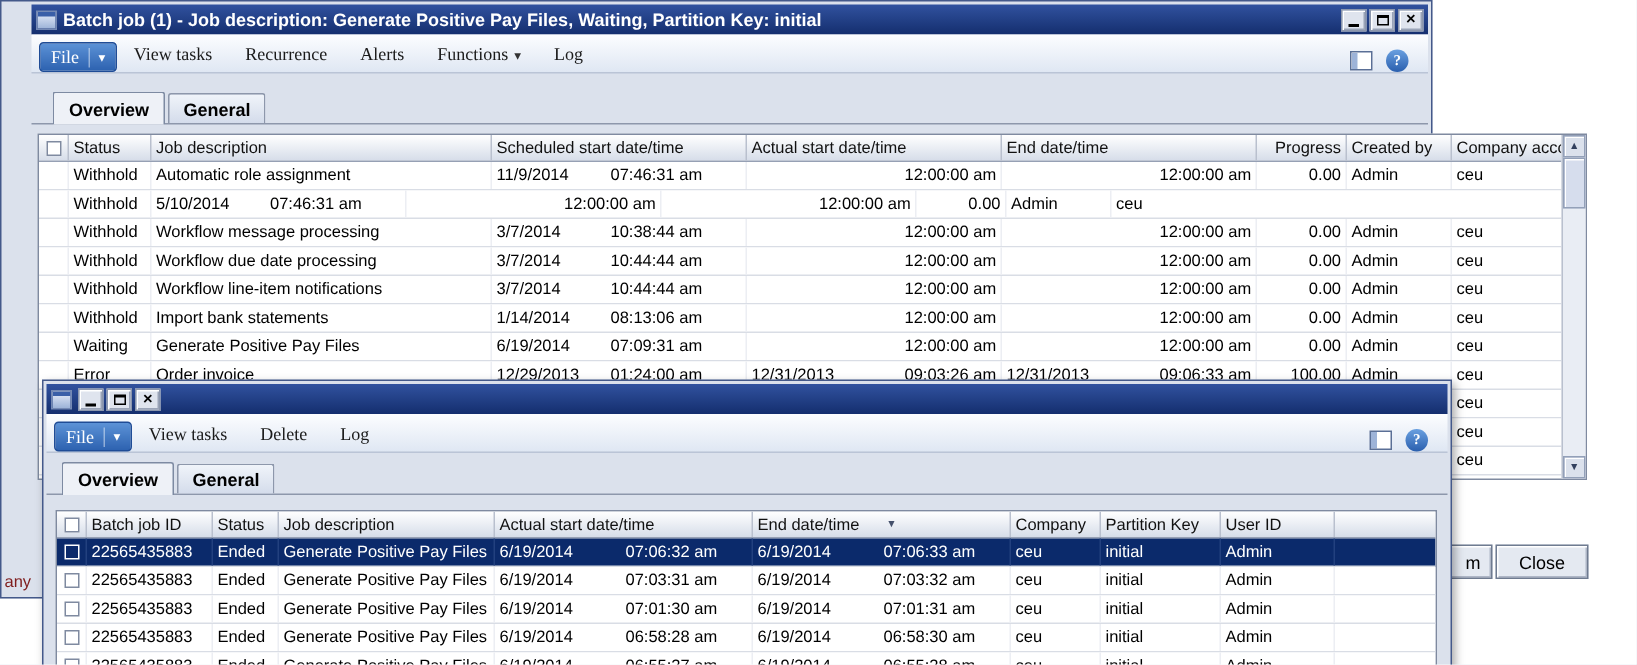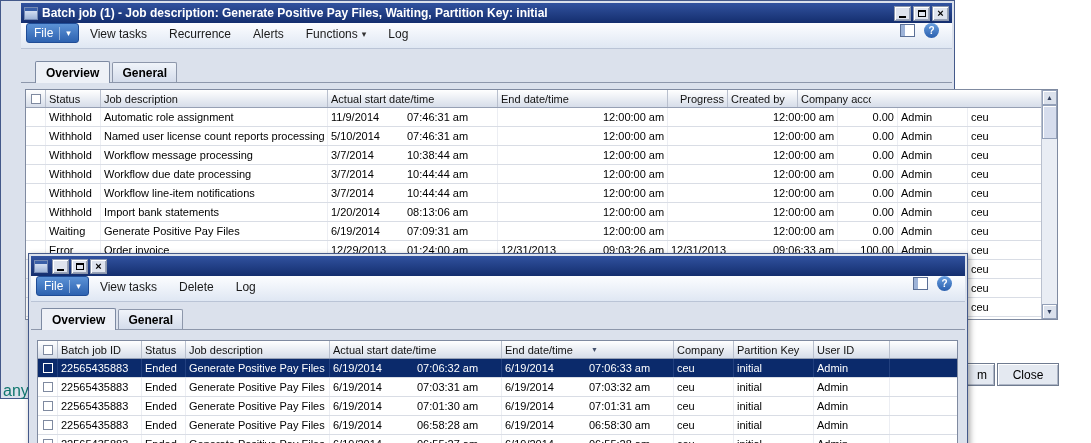--- a/index.html
+++ b/index.html
@@ -11,21 +11,21 @@
   .hist-window { left: 28px; top: 253px; width: 940px; height: 200px; overflow: hidden; box-shadow: 2px 2px 6px rgba(0,0,0,.35); z-index: 10; }
 
   .titlebar { height: 20px; background: linear-gradient(to bottom, #31529f, #142e6e); display: flex; align-items: center; padding: 0 3px; gap: 4px; }
   .title-text { color: #fff; font-size: 12px; font-weight: bold; white-space: nowrap; overflow: hidden; flex: 1; }
   .app-icon { width: 14px; height: 13px; background: linear-gradient(#e8eefa, #9db3d8); border: 1px solid #7489b4; box-shadow: inset 0 3px 0 #3a5fa8; flex: none; }
   .tb-buttons { display: flex; gap: 2px; }
   .tbtn { width: 17px; height: 15px; background: #dfe4ee; border: 1px solid #8c97ad; box-shadow: inset 1px 1px 0 #fff, inset -1px -1px 0 #9aa4b8; display: flex; align-items: center; justify-content: center; font-size: 11px; font-weight: bold; color: #000; line-height: 1; }
   .g-min { width: 7px; height: 2px; background: #000; margin-top: 7px; }
   .g-max { width: 8px; height: 7px; border: 1px solid #000; border-top-width: 2px; }
 
-  .menubar { height: 26px; background: linear-gradient(#fcfdff, #dfe7f3); border-bottom: 1px solid #bac4d6; display: flex; align-items: flex-start; padding: 0 5px; }
+  .menubar { height: 26px; background: linear-gradient(#fcfdff, #dfe7f3); border-bottom: 1px solid #bac4d6; display: flex; align-items: flex-end; padding: 0 5px; font-family: Liberation Serif, serif; }
   .file-btn { display: flex; align-items: center; height: 20px; background: linear-gradient(#5c92d6, #2d62b0); border: 1px solid #1f4c96; border-radius: 3px; color: #fff; font-size: 12px; padding: 0 7px; gap: 6px; cursor: default; }
   .file-sep { width: 1px; height: 13px; background: rgba(255,255,255,.45); }
   .caret { font-size: 9px; }
   .menu-item { font-size: 12px; color: #1a1a1a; padding: 4px 11px; white-space: nowrap; display: flex; align-items: center; }
   .menu-item.disabled { color: #9aa3b0; }
   .mi-caret { font-size: 9px; margin-left: 4px; color: #333; }
   .mb-right { margin-left: auto; display: flex; align-items: center; gap: 9px; margin-right: 8px; }
   .layout-icon { width: 15px; height: 13px; border: 1px solid #5a6f96; background: #fff; box-shadow: inset 4px 0 0 #9db3d8; }
   .help-icon { width: 15px; height: 15px; border-radius: 50%; background: linear-gradient(#6aa0e0, #2a5fae); color: #fff; font-size: 10px; font-weight: bold; display: flex; align-items: center; justify-content: center; }
 
@@ -78,21 +78,21 @@
   .hist-body > div.grid-row:first-of-type .cb { background: transparent; border-color: #fff; }
 
   .vscroll { width: 16px; background: #e9edf4; border-left: 1px solid #b9c0ce; display: flex; flex-direction: column; }
   .sbtn { height: 15px; background: #dbe1ec; border: 1px solid #93a0b8; box-shadow: inset 1px 1px 0 #fff; font-size: 7px; display: flex; align-items: center; justify-content: center; color: #33415e; }
   .sthumb { height: 34px; background: #d6dded; border: 1px solid #93a0b8; box-shadow: inset 1px 1px 0 #fff; }
   .sdown { margin-top: auto; }
 
   .btn { position: absolute; background: #e4e9f1; border: 1px solid #6f7b90; box-shadow: inset 1px 1px 0 #fff, inset -1px -1px 0 #aeb6c6; font-size: 12px; color: #000; display: flex; align-items: center; justify-content: center; }
   .close-btn { left: 996px; top: 362px; width: 62px; height: 23px; }
   .frag-btn { left: 948px; top: 362px; width: 46px; height: 23px; justify-content: flex-end; padding-right: 7px; }
-  .frag-text { position: absolute; left: 2px; top: 381px; font-size: 16px; color: #0f766e; }
+  .frag-text { position: absolute; left: 2px; top: 381px; font-size: 11px; color: #7f1d1d; }
 </style>
 </head>
 <body>
 
 <div class="screen">
 
   <div class="window main-window">
     <div class="titlebar">
       <span class="app-icon"></span>
       <span class="title-text">Batch job (1) - Job description: Generate Positive Pay Files, Waiting, Partition Key: initial</span>
@@ -133,20 +133,21 @@
     </div>
 
     <div class="grid-wrap main-grid">
       <div class="grid-cols">
         <div class="hdr-row">
           <span class="cell c-sel">
               <span class="cb"></span>
             </span>
           <span class="cell c-status">Status</span>
           <span class="cell c-desc">Job description</span>
+          <span class="cell c-sched">Scheduled start date/time</span>
           <span class="cell c-actual">Actual start date/time</span>
           <span class="cell c-end">End date/time</span>
           <span class="cell c-prog">Progress</span>
           <span class="cell c-created">Created by</span>
           <span class="cell c-comp">Company accou</span>
         </div>
         <div class="grid-body">
 
             <div class="grid-row">
               <span class="cell c-sel"></span>
@@ -165,21 +166,20 @@
                 <span>12:00:00 am</span>
               </span>
               <span class="cell c-prog">0.00</span>
               <span class="cell c-created">Admin</span>
               <span class="cell c-comp">ceu</span>
             </div>
 
             <div class="grid-row">
               <span class="cell c-sel"></span>
               <span class="cell c-status">Withhold</span>
-              <span class="cell c-desc">Named user license count reports processing</span>
               <span class="cell c-sched">
                 <span class="dt">5/10/2014</span>
                 <span>07:46:31 am</span>
               </span>
               <span class="cell c-actual">
                 <span class="dt2"></span>
                 <span>12:00:00 am</span>
               </span>
               <span class="cell c-end">
                 <span class="dt2"></span>
@@ -251,21 +251,21 @@
               <span class="cell c-prog">0.00</span>
               <span class="cell c-created">Admin</span>
               <span class="cell c-comp">ceu</span>
             </div>
 
             <div class="grid-row">
               <span class="cell c-sel"></span>
               <span class="cell c-status">Withhold</span>
               <span class="cell c-desc">Import bank statements</span>
               <span class="cell c-sched">
-                <span class="dt">1/20/2014</span>
+                <span class="dt">1/14/2014</span>
                 <span>08:13:06 am</span>
               </span>
               <span class="cell c-actual">
                 <span class="dt2"></span>
                 <span>12:00:00 am</span>
               </span>
               <span class="cell c-end">
                 <span class="dt2"></span>
                 <span>12:00:00 am</span>
               </span>

